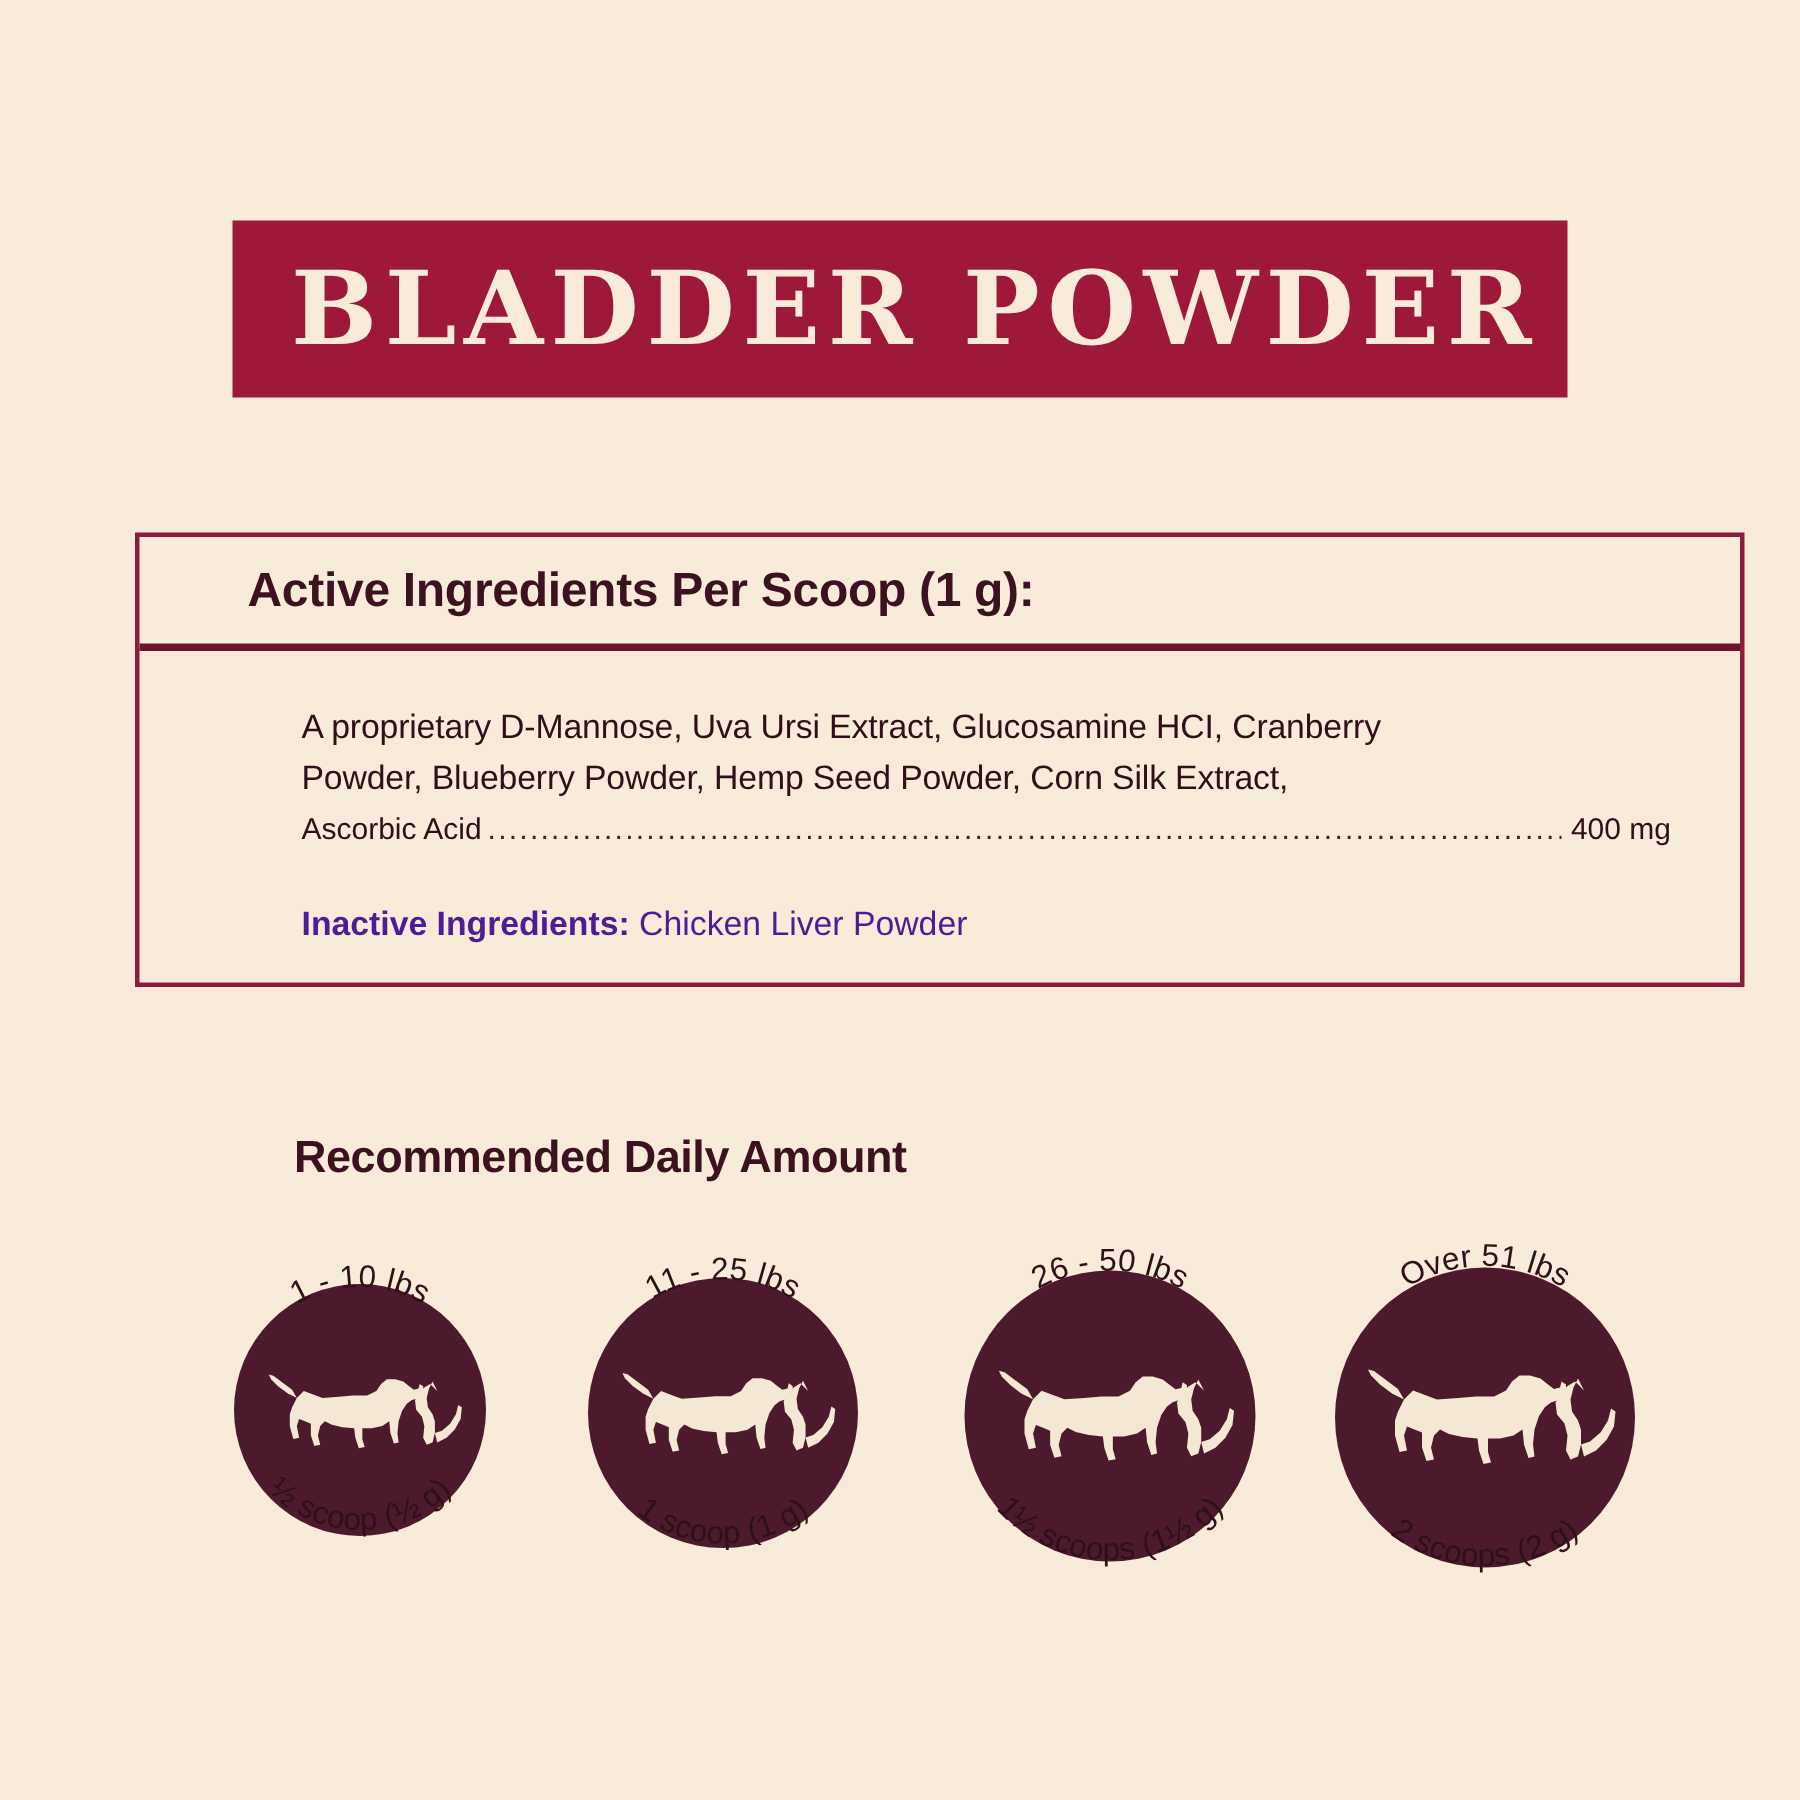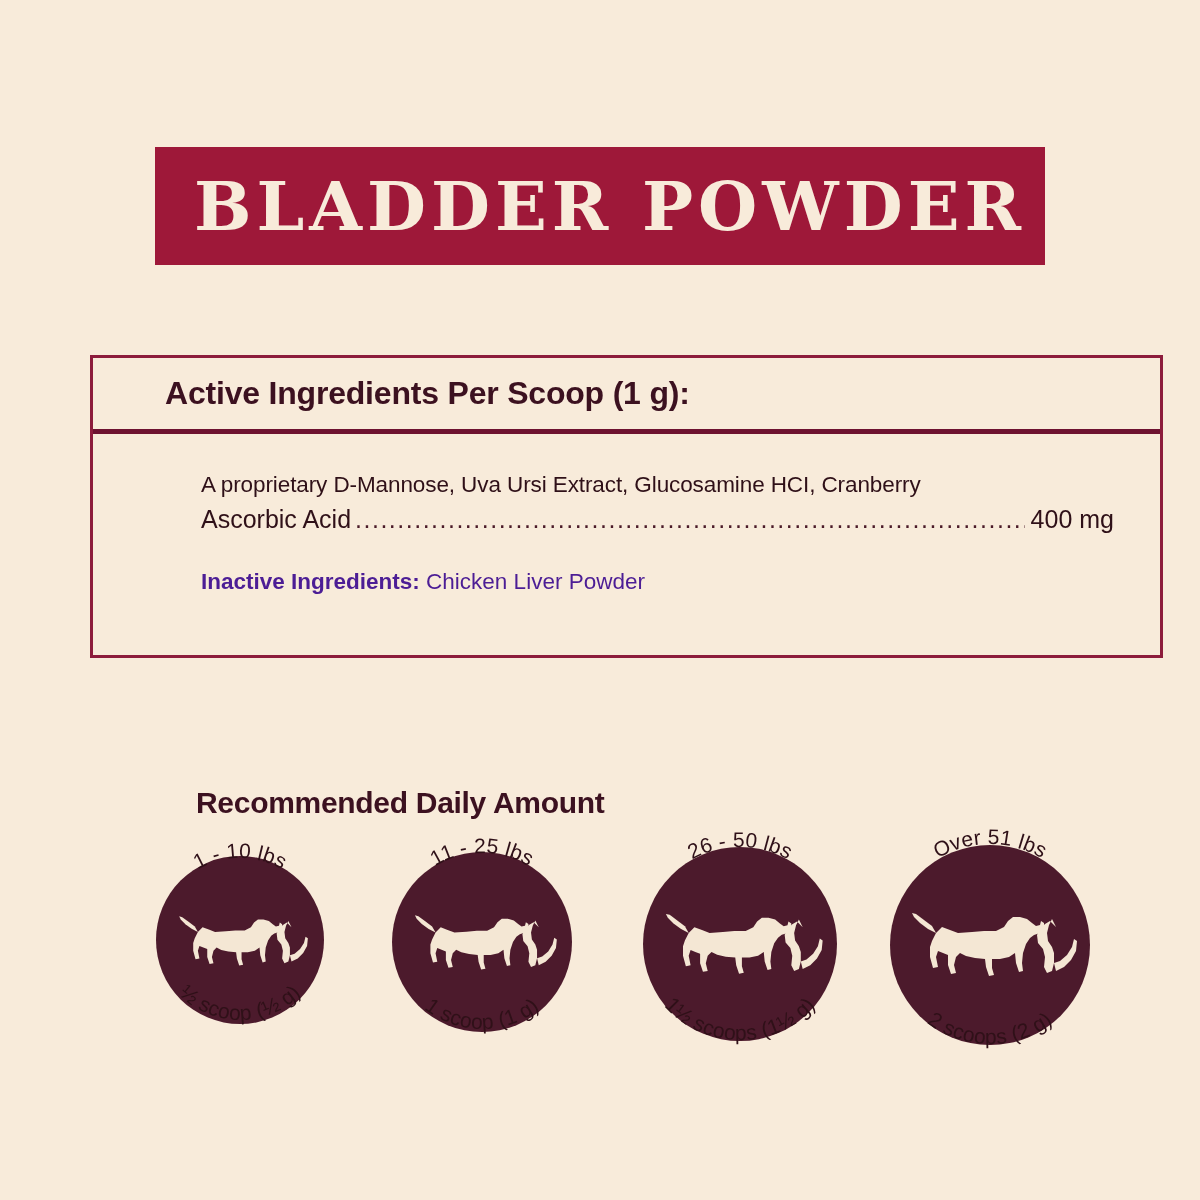--- a/index.html
+++ b/index.html
@@ -69,21 +69,21 @@
   }
   .ing-line {
     font-size: 22.5px;
     color: #2f1018;
     line-height: 34px;
     letter-spacing: -0.1px;
   }
   .ing-amount-row {
     display: flex;
     align-items: baseline;
-    font-size: 25px;
+    font-size: 20px;
     color: #2f1018;
     line-height: 34px;
   }
   .ing-amount-row .leader {
     flex: 1;
     overflow: hidden;
     white-space: nowrap;
     margin: 0 6px 0 4px;
     letter-spacing: 1.5px;
     color: #4a1a28;
@@ -95,21 +95,21 @@
     line-height: 32px;
   }
   .inactive-line b {
     font-weight: bold;
   }
 
   
   .dosage-heading {
     position: absolute;
     left: 196px;
-    top: 786px;
+    top: 755px;
     display: flex;
     align-items: flex-end;
     white-space: nowrap;
   }
   .dosage-heading-main {
     font-size: 30px;
     font-weight: bold;
     color: #3c1120;
     letter-spacing: -0.3px;
   }
@@ -149,20 +149,21 @@
 </div>
 
 <div class="ingredients-box">
 
   <div class="ingredients-header">
     <div class="ingredients-header-text">Active Ingredients Per Scoop (1 g):</div>
   </div>
 
   <div class="ingredients-body">
     <div class="ing-line">A proprietary D-Mannose, Uva Ursi Extract, Glucosamine HCI, Cranberry</div>
+    <div class="ing-line">Powder, Blueberry Powder, Hemp Seed Powder, Corn Silk Extract,</div>
 
     <div class="ing-amount-row">
       <span>Ascorbic Acid</span>
       <span class="leader">................................................................................................................</span>
       <span>400 mg</span>
     </div>
 
     <div class="inactive-line">
       <b>Inactive Ingredients:</b>
       <span>Chicken Liver Powder</span>

